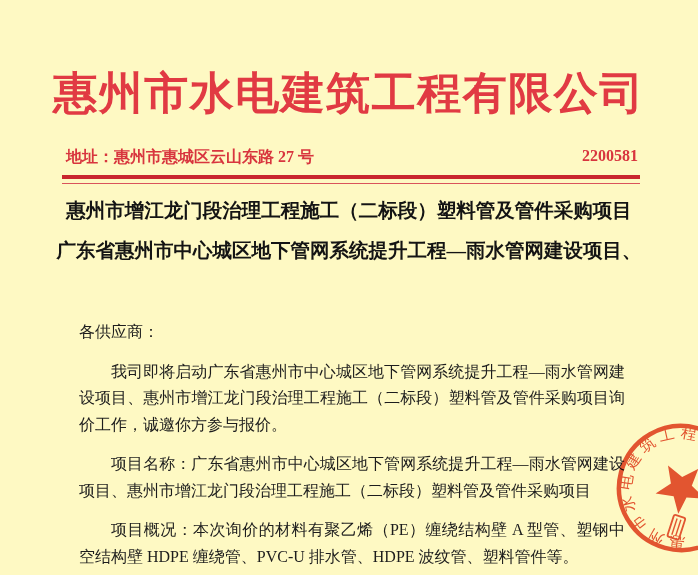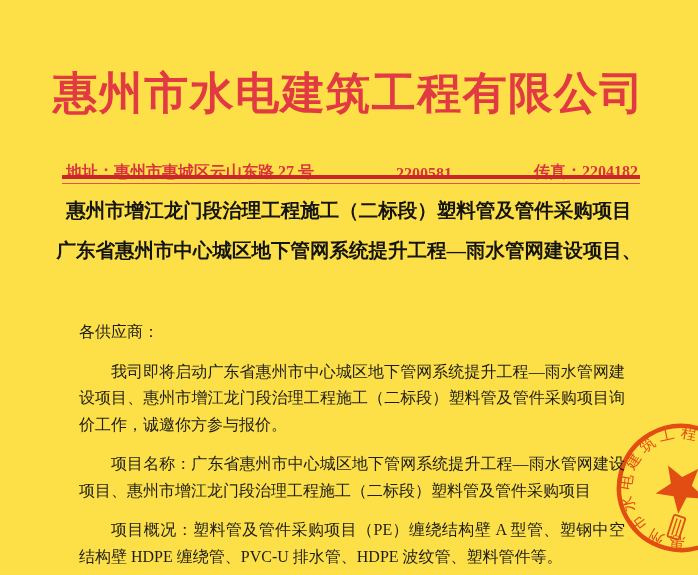--- a/index.html
+++ b/index.html
@@ -3,32 +3,32 @@
 <meta charset="utf-8">
 <style>
   html,body{margin:0;padding:0;}
   body{
     width:698px;height:575px;overflow:hidden;
     background:#eef1f4;
     font-family:"Liberation Serif","DejaVu Serif",serif;
   }
   .page{
     position:absolute;left:0;top:0;width:698px;height:575px;
-    background:#fde047;overflow:hidden;
+    background:#fef9c3;overflow:hidden;
   }
   
   .company-name{
     position:absolute;top:64px;left:0;width:698px;
     text-align:center;margin:0;
     font-size:44px;font-weight:bold;color:#e13a43;
     letter-spacing:1.5px;white-space:nowrap;
   }
   .contact-line{
-    position:absolute;top:162px;left:66px;width:572px;
-    display:flex;justify-content:space-between;align-items:flex-end;
+    position:absolute;top:147px;left:66px;width:572px;
+    display:flex;justify-content:space-between;align-items:flex-start;
     font-size:16px;font-weight:bold;color:#d8353e;white-space:nowrap;
   }
   .rule-thick{
     position:absolute;top:175px;left:62px;width:578px;height:4px;
     background:#c9262e;
   }
   .rule-thin{
     position:absolute;top:183px;left:62px;width:578px;height:1px;
     background:#d9545b;
   }
@@ -58,37 +58,36 @@
 <body>
 
 <div class="page">
 
   <header>
     <h1 class="company-name">惠州市水电建筑工程有限公司</h1>
 
     <div class="contact-line">
       <span>地址：惠州市惠城区云山东路 27 号</span>
       <span>2200581</span>
-      <span>传真：2204182</span>
     </div>
 
     <div class="rule-thick"></div>
     <div class="rule-thin"></div>
   </header>
 
   <section class="title-block">
     <div>惠州市增江龙门段治理工程施工（二标段）塑料管及管件采购项目</div>
     <div>广东省惠州市中心城区地下管网系统提升工程—雨水管网建设项目、</div>
   </section>
 
   <section class="body-block">
     <p>各供应商：</p>
     <p class="indent">我司即将启动广东省惠州市中心城区地下管网系统提升工程—雨水管网建设项目、惠州市增江龙门段治理工程施工（二标段）塑料管及管件采购项目询价工作，诚邀你方参与报价。</p>
     <p class="indent">项目名称：广东省惠州市中心城区地下管网系统提升工程—雨水管网建设项目、惠州市增江龙门段治理工程施工（二标段）塑料管及管件采购项目</p>
-    <p class="indent">项目概况：塑料管及管件采购项目（PE）缠绕结构壁 A 型管、塑钢中空结构壁 HDPE 缠绕管、PVC-U 排水管、HDPE 波纹管、塑料管件等。</p>
+    <p class="indent">项目概况：本次询价的材料有聚乙烯（PE）缠绕结构壁 A 型管、塑钢中空结构壁 HDPE 缠绕管、PVC-U 排水管、HDPE 波纹管、塑料管件等。</p>
   </section>
 
   <svg class="seal" width="160" height="160" viewBox="0 0 160 160">
     <g transform="rotate(-30 75 78)">
       <circle cx="75" cy="78" r="62" fill="none" stroke="#e14a30" stroke-width="4.5"></circle>
       <path id="sealTextPath" d="M 75 128 A 50 50 0 1 1 75 28 A 50 50 0 1 1 75 128" fill="none"></path>
       <text font-size="15.5" fill="#e14a30" letter-spacing="4.5" font-family="Liberation Serif, DejaVu Serif, serif">
         <textPath href="#sealTextPath" startOffset="22">惠州市水电建筑工程有限公司</textPath>
       </text>
       <polygon points="75,52 81.5,69.1 99.7,70 85.5,81.4 90.3,99 75,89 59.7,99 64.5,81.4 50.3,70 68.5,69.1" fill="#e14a30"></polygon>

